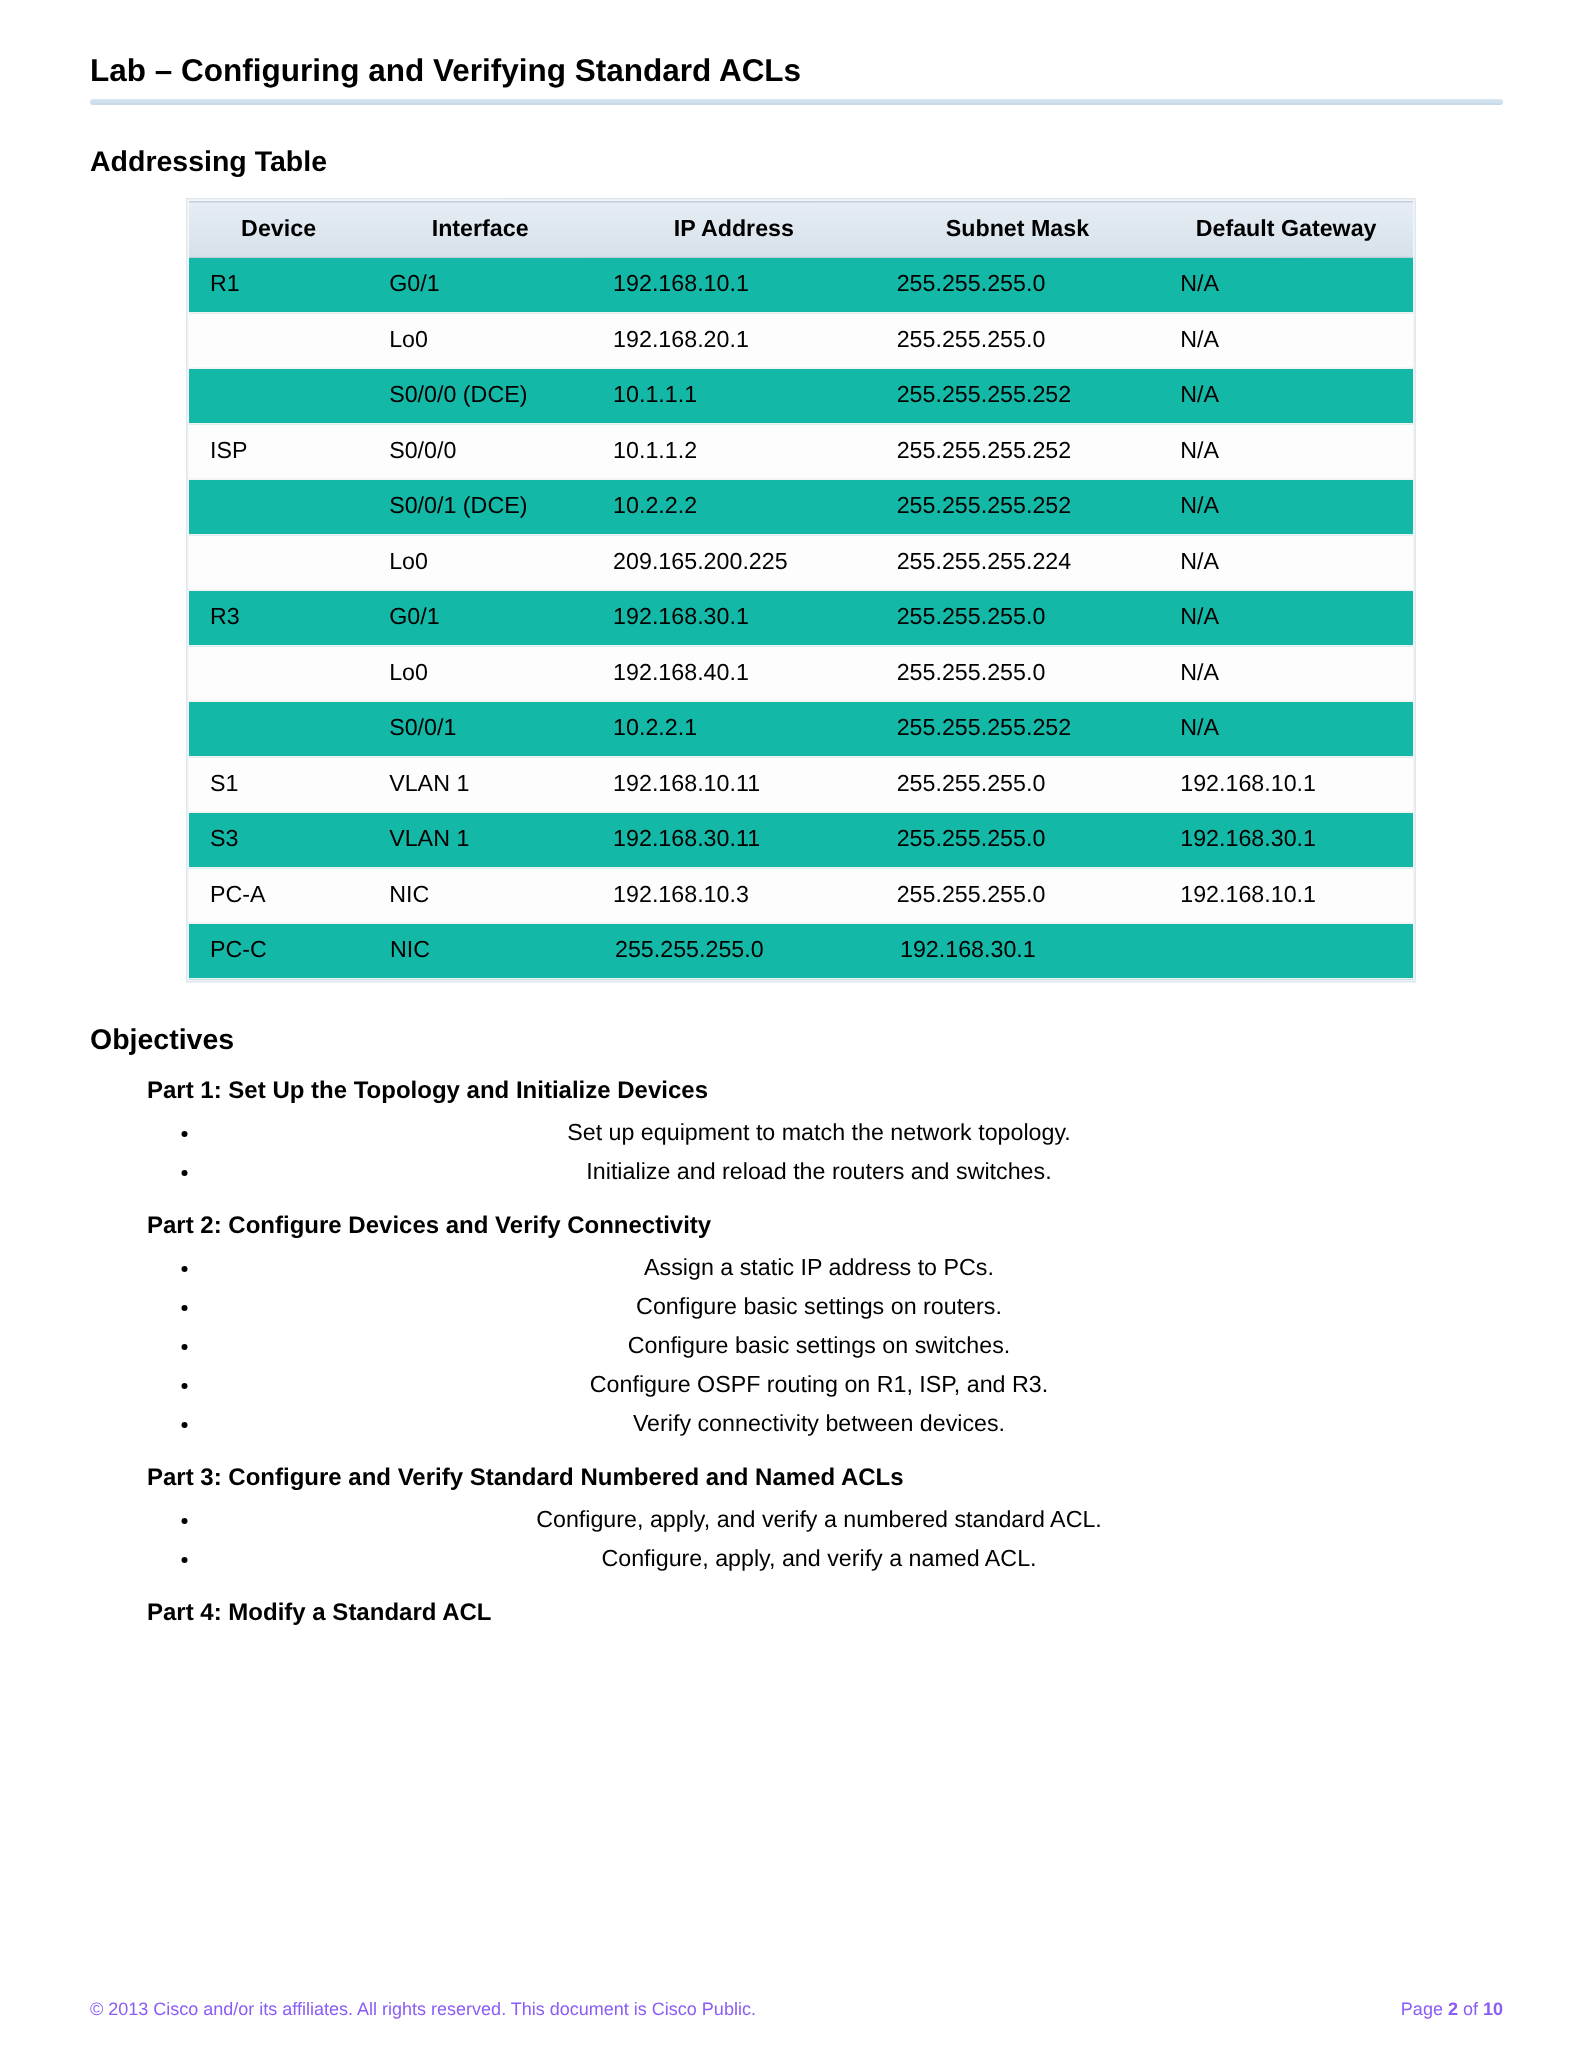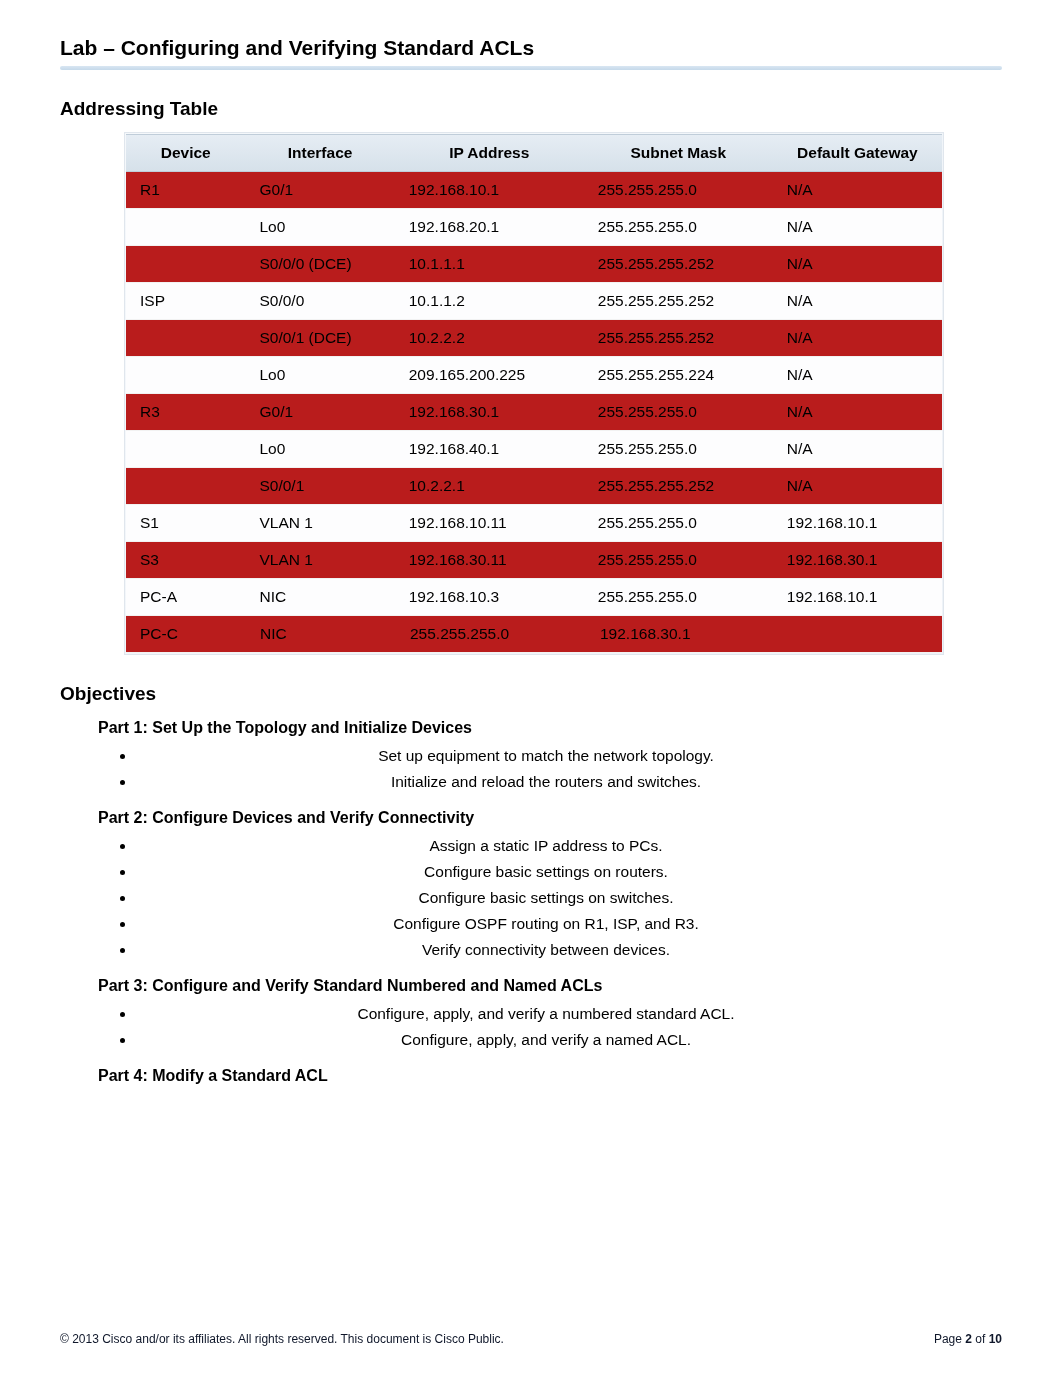--- a/index.html
+++ b/index.html
@@ -43,21 +43,21 @@
     border: 1px solid #e0e6ed;
   }
   .addr-header {
     display: flex;
     background: linear-gradient(to bottom, #e6edf4, #d6e1ea);
     border-top: 1px solid #c0cdd9;
     border-bottom: 1px solid #c0cdd9;
   }
   .addr-row {
     display: flex;
-    background: #b91c1c;
+    background: #14b8a6;
     border-bottom: 1px solid #f2f2f2;
   }
   .addr-row:nth-child(even) {
     background: #fdfdfe;
   }
   .addr-header .col, .addr-row .col {
     padding: 9px 14px;
     font-size: 15.5px;
   }
   .addr-header .col {
@@ -95,21 +95,21 @@
     padding: 4px 0;
   }
   .footer {
     position: absolute;
     bottom: 30px;
     left: 60px;
     right: 60px;
     font-size: 12px;
     display: flex;
     justify-content: space-between;
-    color: #0f172a;
+    color: #8b5cf6;
   }
   .footer .page .bold { font-weight: bold; }
 </style>
 </head>
 <body>
 
 <div class="header-title">Lab – Configuring and Verifying Standard ACLs</div>
 <div class="header-rule"></div>
 
 <h2 class="section">Addressing Table</h2>

